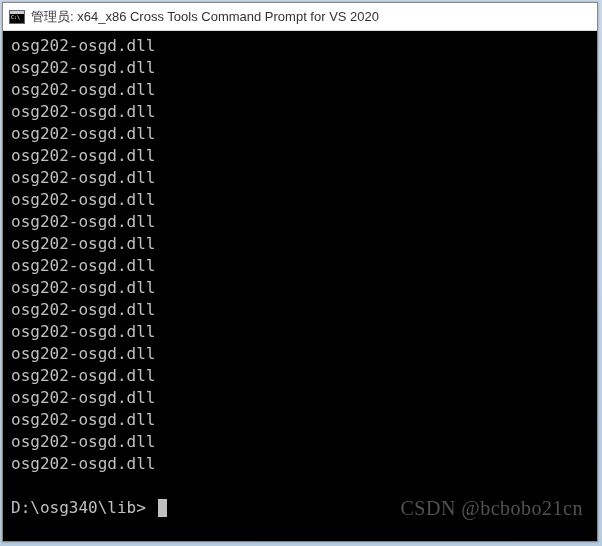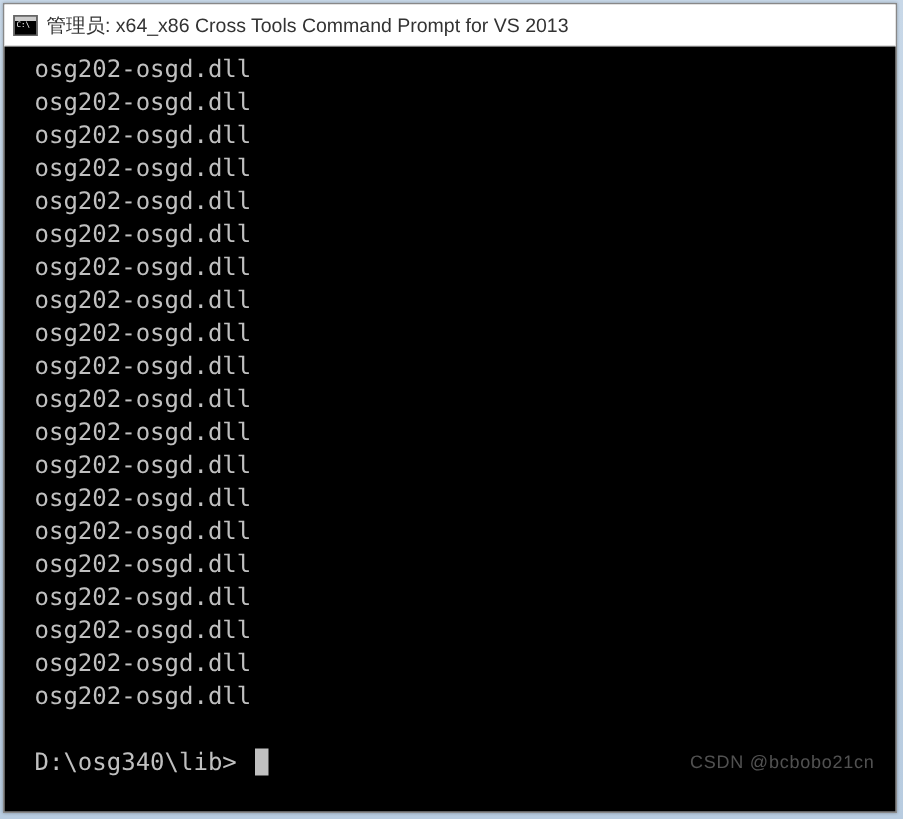--- a/index.html
+++ b/index.html
@@ -62,21 +62,21 @@
     }
     .titlebar-text {
       font-size: 13px;
       color: #333;
       white-space: nowrap;
       overflow: hidden;
     }
     .terminal {
       flex: 1;
       background: #000;
-      padding: 4px 20px;
+      padding: 4px 8px;
       font-family: "NSimSun", "SimSun", Consolas, monospace;
       font-size: 16px;
       line-height: 22px;
       color: #c0c0c0;
       overflow: hidden;
       position: relative;
     }
     .terminal-line {
       white-space: pre;
     }
@@ -92,34 +92,34 @@
       display: inline-block;
       width: 9px;
       height: 18px;
       background: #c0c0c0;
       vertical-align: middle;
     }
     .watermark {
       position: absolute;
       right: 14px;
       bottom: 22px;
-      font-size: 12px;
+      font-size: 20px;
       color: rgba(180,180,180,0.45);
-      font-family: Liberation Sans, sans-serif;
+      font-family: Liberation Serif, serif;
       letter-spacing: 0.5px;
       pointer-events: none;
     }
   </style>
 </head>
 <body>
 
 <div class="window">
   <div class="titlebar">
     <div class="titlebar-icon"></div>
-    <div class="titlebar-text">管理员: x64_x86 Cross Tools Command Prompt for VS 2013</div>
+    <div class="titlebar-text">管理员: x64_x86 Cross Tools Command Prompt for VS 2020</div>
   </div>
   <div class="terminal">
     <div id="output-container">
         <div class="terminal-line">osg202-osgd.dll</div>
         <div class="terminal-line">osg202-osgd.dll</div>
         <div class="terminal-line">osg202-osgd.dll</div>
         <div class="terminal-line">osg202-osgd.dll</div>
         <div class="terminal-line">osg202-osgd.dll</div>
         <div class="terminal-line">osg202-osgd.dll</div>
         <div class="terminal-line">osg202-osgd.dll</div>

